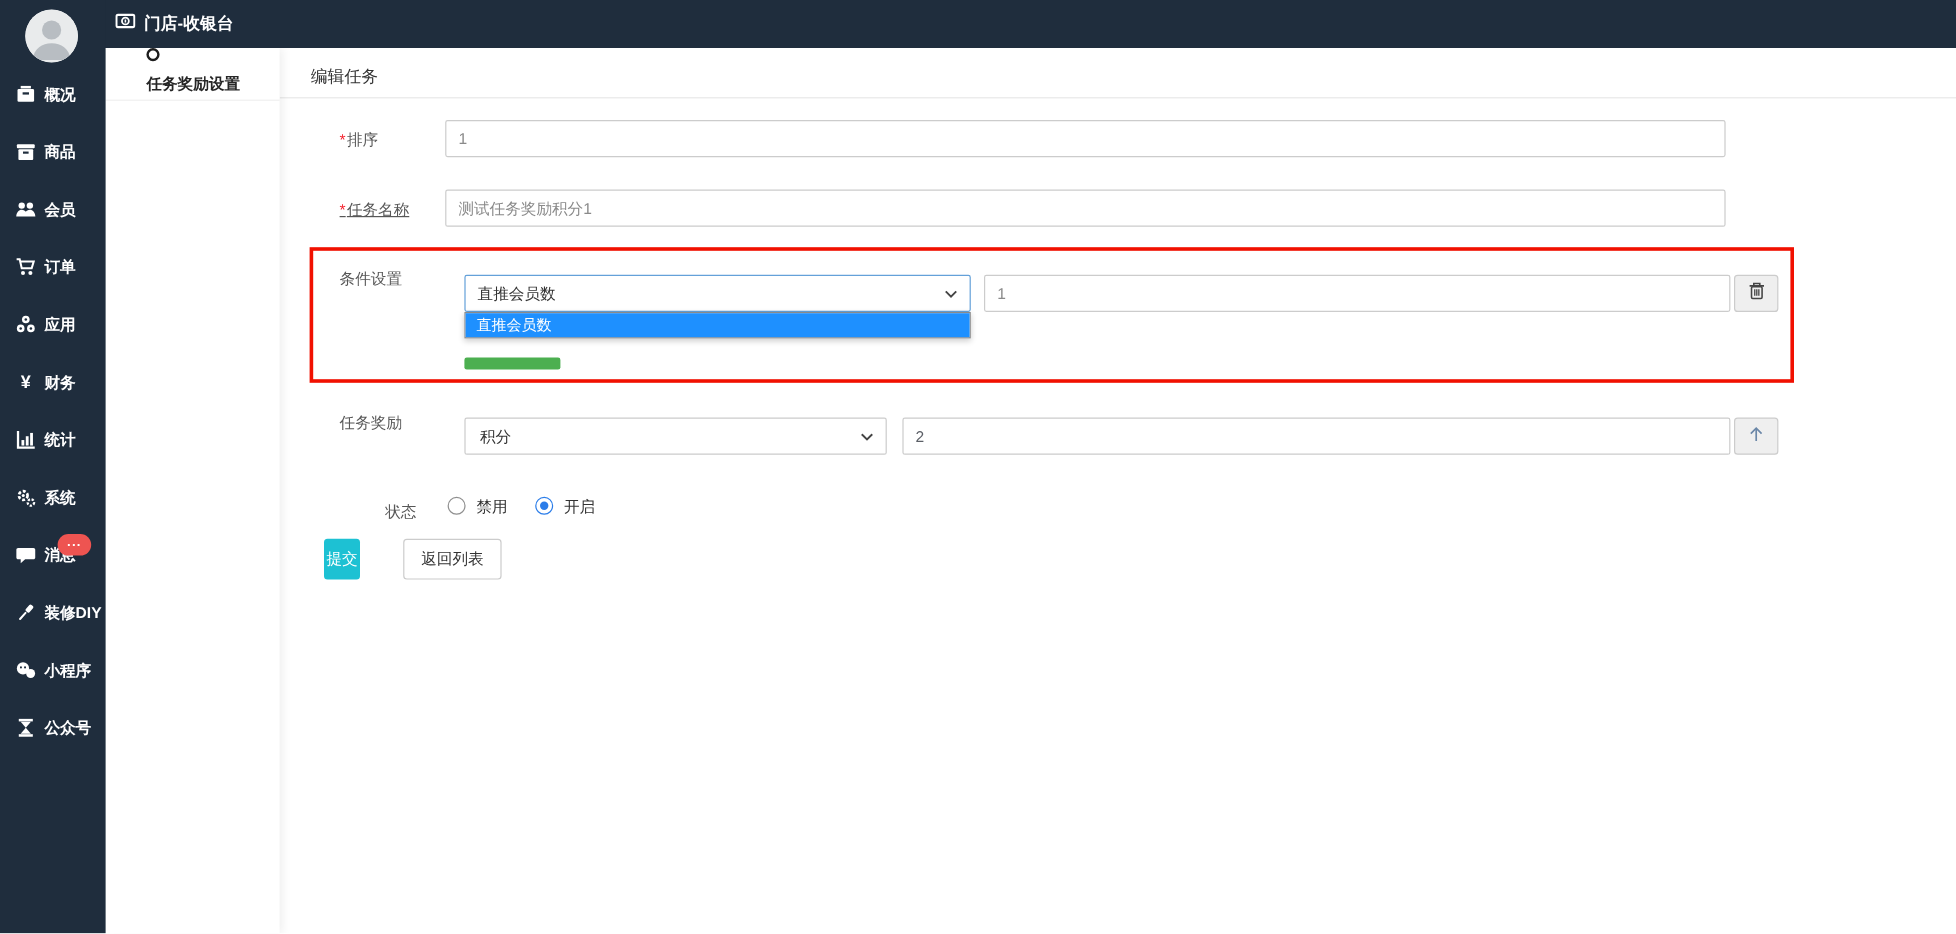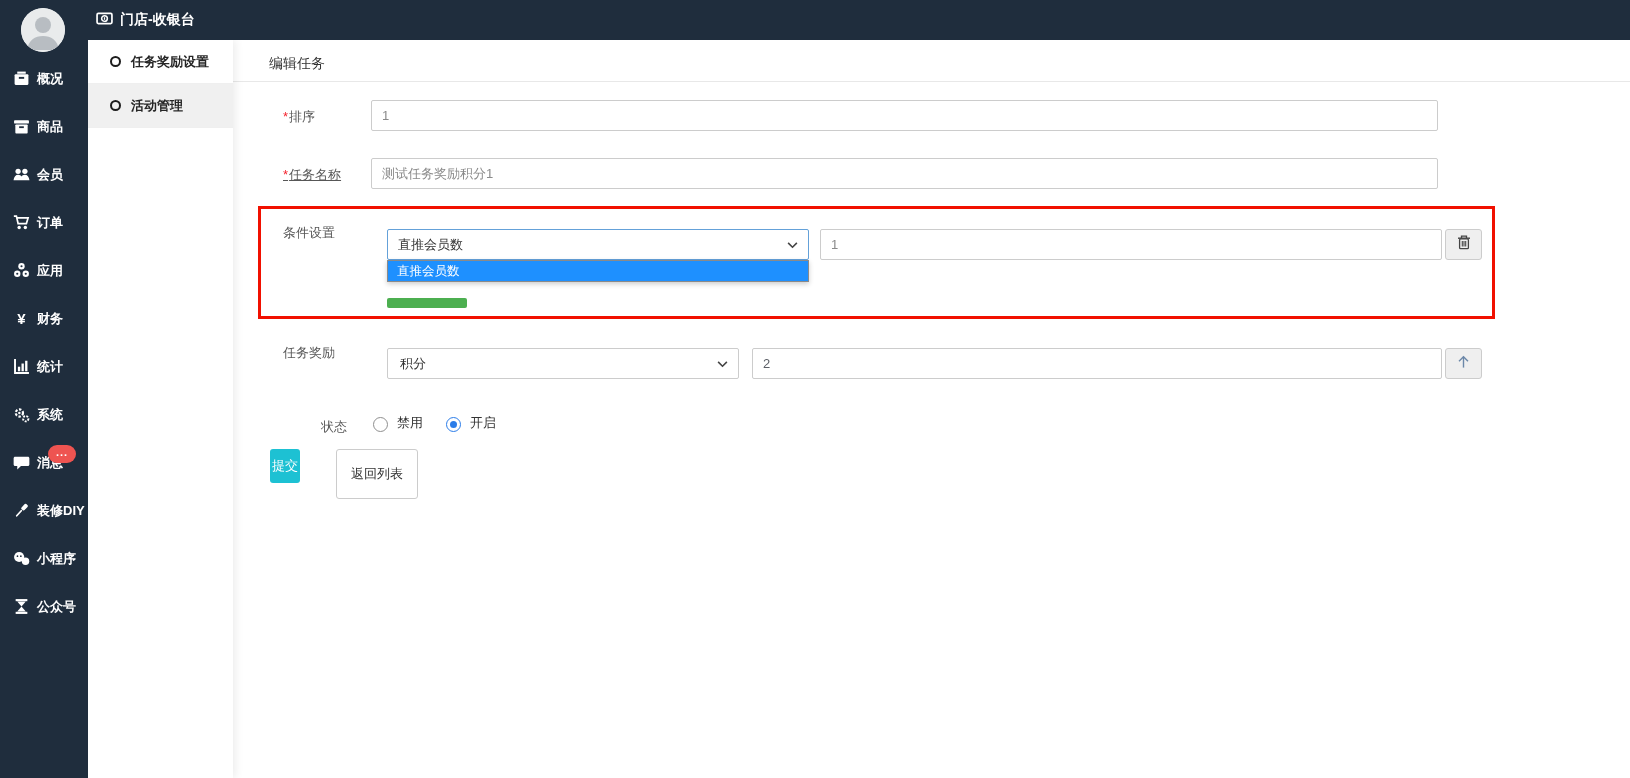--- a/index.html
+++ b/index.html
@@ -15,54 +15,54 @@
   .sidebar { position:absolute; left:0; top:0; width:88px; height:778px; background:#1f2d3d; z-index:7; }
   .avatar { position:absolute; left:21px; top:8px; width:44px; height:44px; border-radius:50%; background:#eceff1; overflow:hidden; }
   .nav { position:absolute; left:0; top:70px; width:88px; }
   .nav-item { position:relative; height:48px; display:flex; align-items:flex-start; gap:7px; padding-left:13px; color:#fff; font-size:13px; font-weight:600; cursor:pointer; white-space:nowrap; }
   .nav-item .ic { width:17px; height:17px; flex:0 0 17px; display:flex; align-items:center; justify-content:center; }
   .yen { color:#fff; font-size:15px; font-weight:bold; }
   .badge { position:absolute; left:48px; top:-9px; min-width:28px; height:18px; background:#ee5451; color:#fff; border-radius:10px; display:flex; align-items:center; justify-content:center; font-size:11px; font-weight:bold; letter-spacing:1px; padding:0 6px 4px 6px; }
 
   
   .submenu { position:absolute; left:88px; top:40px; width:145px; height:738px; background:#fff; box-shadow:3px 0 8px rgba(0,0,0,.07); z-index:5; }
-  .submenu-item { height:44px; display:flex; align-items:center; gap:10px; padding-left:22px; font-size:13px; font-weight:bold; color:#262626; border-bottom:1px solid #efefef; cursor:pointer; white-space:nowrap; }
+  .submenu-item { height:44px; display:flex; gap:10px; padding-left:34px; font-size:13px; font-weight:bold; color:#262626; border-bottom:1px solid #efefef; cursor:pointer; white-space:nowrap;flex-direction:column; }
   .submenu-item.active { background:#f0f0f0; }
   .circle-ic { width:11px; height:11px; border:2px solid #1d1d1d; border-radius:50%; flex:0 0 11px; }
 
   
   .main { position:absolute; left:233px; top:40px; width:1397px; height:738px; background:#fff; }
-  .page-title { position:absolute; left:36px; top:15px; font-size:14px; color:#333; }
+  .page-title { position:absolute; left:26px; top:15px; font-size:14px; color:#333; }
   .header-rule { position:absolute; left:0; top:41px; width:1397px; border-bottom:1px solid #e8e8e8; }
 
   .flabel { position:absolute; font-size:13px; color:#575757; white-space:nowrap; }
   .req { color:#f5222d; margin-right:1px; }
 
   .tinput { position:absolute; height:31px; border:1px solid #ccc; border-radius:2px; background:#fff; font-size:13px; color:#8a8a8a; padding:0 10px; font-family:"Liberation Sans", sans-serif; outline:none; }
 
   .sel { position:absolute; height:31px; border:1px solid #ccc; border-radius:2px; background:#fff; display:flex; align-items:center; justify-content:space-between; padding:0 10px; font-size:13px; color:#333; cursor:pointer; }
   .sel.focused { border-color:#64a1d9; }
 
   .droplist { position:absolute; background:#fff; border:1px solid #8a8a8a; z-index:20; box-shadow:0 2px 5px rgba(0,0,0,.2); }
   .dropopt { height:20px; line-height:20px; padding:0 9px; font-size:12.5px; color:#111; cursor:pointer; }
   .dropopt.hl { background:#1e90ff; color:#fff; }
   .greenbar { position:absolute; background:#4caf50; border-radius:2px; z-index:10; }
 
   .sqbtn { position:absolute; width:37px; height:31px; background:#efefef; border:1px solid #ccc; border-radius:3px; display:flex; align-items:center; justify-content:center; cursor:pointer; }
 
   .annotation { position:absolute; border:3px solid #f11000; z-index:30; pointer-events:none; }
 
-  .radio-row { position:absolute; display:flex; align-items:flex-end; gap:9px; }
+  .radio-row { position:absolute; display:flex; align-items:flex-start; gap:9px; }
   .radio { width:15px; height:15px; border-radius:50%; border:1.5px solid #8f8f8f; background:#fff; display:flex; align-items:center; justify-content:center; cursor:pointer; }
   .radio.checked { border-color:#2b7de9; }
   .radio.checked::after { content:""; width:7px; height:7px; border-radius:50%; background:#2b7de9; }
   .radio-label { font-size:13px; color:#333; margin-right:14px; }
 
   .btn-submit { position:absolute; height:34px; padding:0 2px; background:#1dc1d3; color:#fff; border:none; border-radius:3px; font-size:13px; cursor:pointer; font-family:"Liberation Sans", sans-serif; }
-  .btn-back { position:absolute; height:50px; padding:0 14px; background:#fff; color:#333; border:1px solid #ccc; border-radius:3px; font-size:13px; cursor:pointer; font-family:"Liberation Sans", sans-serif; }
+  .btn-back { position:absolute; height:34px; padding:0 14px; background:#fff; color:#333; border:1px solid #ccc; border-radius:3px; font-size:13px; cursor:pointer; font-family:"Liberation Sans", sans-serif; }
 </style>
 </head>
 <body>
 
 <div class="screen">
 
   <div class="topbar"></div>
   <div class="brand" style="z-index:8;">
     <span class="ic">
       <svg width="17" height="17" viewBox="0 0 16 16">
@@ -219,24 +219,20 @@
       </div>
 
     </div>
   </div>
 
   <div class="submenu">
     <div class="submenu-item">
       <span class="circle-ic"></span>
       <span>任务奖励设置</span>
     </div>
-    <div class="submenu-item active">
-      <span class="circle-ic"></span>
-      <span>活动管理</span>
-    </div>
   </div>
 
   <div class="main">
     <div class="page-title">编辑任务</div>
     <div class="header-rule"></div>
 
     <div class="flabel" style="left:50px; top:68px;"><span class="req">*</span><span>排序</span></div>
     <input class="tinput" style="left: 138px; top: 60px; width: 1067px;" value="1">
 
     <div class="flabel" style="left:50px; top:126px;text-decoration:underline;"><span class="req">*</span><span>任务名称</span></div>

